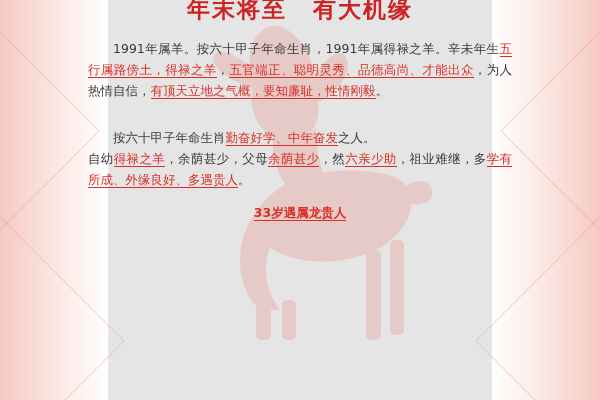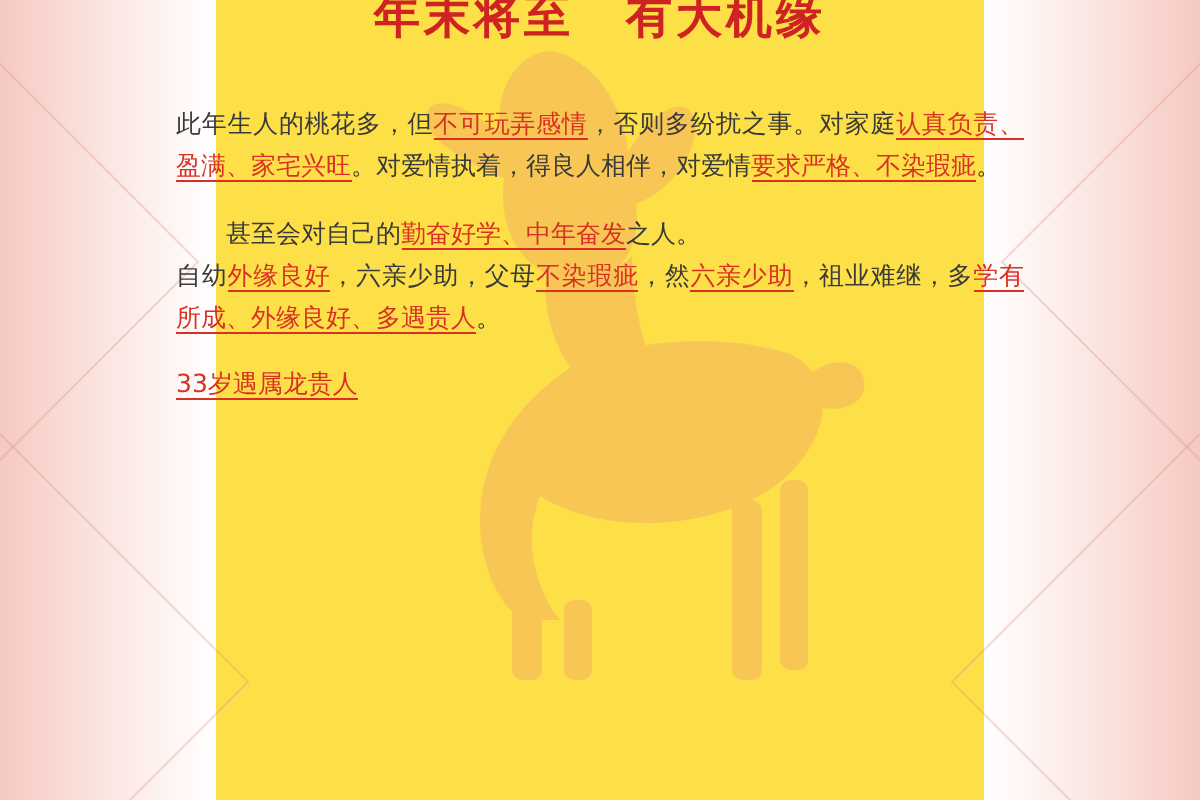--- a/index.html
+++ b/index.html
@@ -11,21 +11,21 @@
     height: 400px;
     overflow: hidden;
     font-family: "DejaVu Sans", sans-serif;
     background: #ffffff;
   }
   .page {
     position: relative;
     width: 600px;
     height: 400px;
     overflow: hidden;
-    background: #fde047;
+    background: #e5e5e5;
   }
   
   .bg-left {
     position: absolute;
     left: 0; top: 0;
     width: 108px; height: 400px;
     background: linear-gradient(to right, #f6c9c2 0%, #f9ded8 35%, #fdf3f1 75%, #ffffff 100%);
   }
   .bg-right {
     position: absolute;
@@ -85,22 +85,24 @@
     margin: 0;
   }
   .para.indent { text-indent: 25px; }
   .p-gap { height: 13px; }
   .hl {
     color: #d93025;
     border-bottom: 1px solid #d93025;
   }
   .footer-line {
     margin-top: 15px;
+    text-align: center;
     font-size: 12.5px;
     color: #d93025;
+    font-weight: bold;
   }
   .footer-line .hl { color: #d93025; }
 </style>
 </head>
 <body>
 
 <div class="page">
   <div class="bg-left"></div>
   <div class="bg-right"></div>
   <div class="bg-diag d1"></div>
@@ -129,24 +131,24 @@
   </div>
 
   <div class="content">
     <div class="title">
       <span>年末将至</span><span class="gap"></span><span>有大机缘</span>
     </div>
 
     <div style="height:14px"></div>
 
     <div id="body-text">
+        <div class="para indent"><span>1991年属羊。按六十甲子年命生肖，1991年属得禄之羊。辛未年生</span><span class="hl">五行属路傍土，得禄之羊</span><span>，</span><span class="hl">五官端正、聪明灵秀、品德高尚、才能出众</span><span>，为人热情自信，</span><span class="hl">有顶天立地之气概，要知廉耻，性情刚毅</span><span>。</span></div>
         <div class="p-gap"></div>
-        <div class="para"><span>此年生人的桃花多，但</span><span class="hl">不可玩弄感情</span><span>，否则多纷扰之事。对家庭</span><span class="hl">认真负责、盈满、家宅兴旺</span><span>。对爱情执着，得良人相伴，对爱情</span><span class="hl">要求严格、不染瑕疵</span><span>。</span></div>
         <div class="p-gap"></div>
-        <div class="para indent"><span>甚至会对自己的</span><span class="hl">勤奋好学、中年奋发</span><span>之人。</span></div>
-        <div class="para"><span>自幼</span><span class="hl">外缘良好</span><span>，六亲少助，父母</span><span class="hl">不染瑕疵</span><span>，然</span><span class="hl">六亲少助</span><span>，祖业难继，多</span><span class="hl">学有所成、外缘良好、多遇贵人</span><span>。</span></div>
+        <div class="para indent"><span>按六十甲子年命生肖</span><span class="hl">勤奋好学、中年奋发</span><span>之人。</span></div>
+        <div class="para"><span>自幼</span><span class="hl">得禄之羊</span><span>，余荫甚少，父母</span><span class="hl">余荫甚少</span><span>，然</span><span class="hl">六亲少助</span><span>，祖业难继，多</span><span class="hl">学有所成、外缘良好、多遇贵人</span><span>。</span></div>
       </div>
 
     <div class="footer-line">
       <span class="hl">33岁遇属龙贵人</span>
     </div>
   </div>
 </div>
 
 </body></html>

